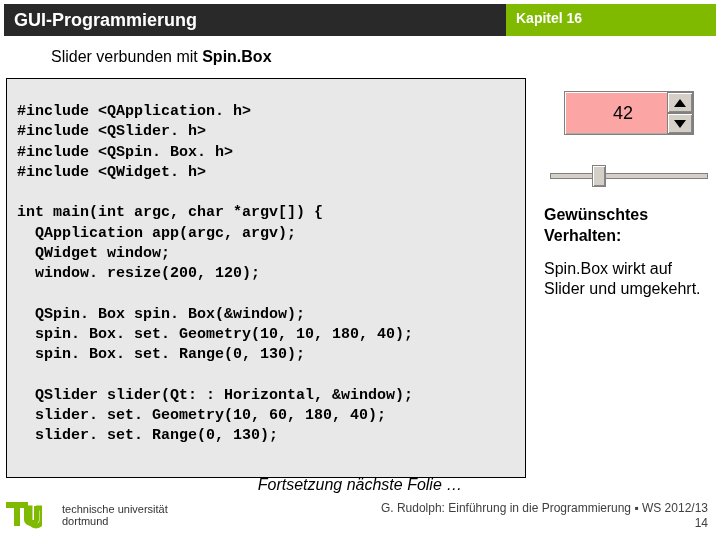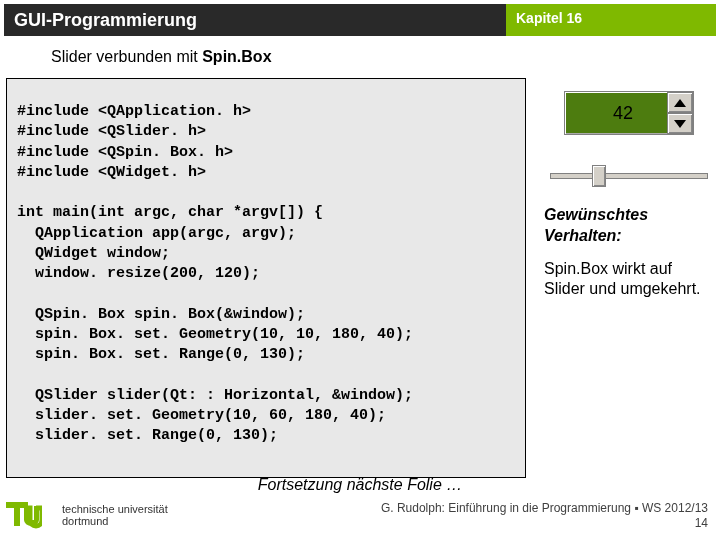--- a/index.html
+++ b/index.html
@@ -5,30 +5,30 @@
   * { box-sizing: border-box; margin: 0; padding: 0; }
   html, body { width: 720px; height: 540px; font-family: Arial, Helvetica, sans-serif; background: #fff; overflow: hidden; }
   .slide { position: relative; width: 720px; height: 540px; }
   .titlebar { position: absolute; top: 4px; left: 4px; right: 4px; height: 32px; background: #292929; display: flex; color: #fff; gap: 20px; }
   .titlebar .left { flex: 1; padding: 6px 10px; font-size: 18px; font-weight: bold; }
   .titlebar .right { width: 210px; background: #7fb900; padding: 6px 10px; font-size: 14px; font-weight: bold; }
   .subtitle { position: absolute; top: 48px; left: 18px; font-size: 16px; margin-left: 33px; }
   .subtitle b { font-weight: bold; }
   .codebox { position: absolute; top: 78px; left: 6px; width: 520px; height: 400px; background: #e8e8e8; border: 1px solid #000; padding: 23px 10px; font-family: "Courier New", monospace; font-size: 15px; line-height: 1.35; font-weight: bold; white-space: pre; overflow: hidden; }
   .sidebox { position: absolute; top: 85px; left: 540px; right: 10px; }
-  .spin-widget { display: flex; border: 1px solid #808080; width: 130px; height: 44px; margin: 6px 7px 24px 24px; box-shadow: 1px 1px 0 #fff inset, -1px -1px 0 #aaa inset; background:#4d7c0f; }
+  .spin-widget { display: flex; border: 1px solid #808080; width: 130px; height: 44px; margin: 6px 7px 24px 24px; box-shadow: 1px 1px 0 #fff inset, -1px -1px 0 #aaa inset; background:#fca5a5; }
   .spin-value { flex:1; display:flex; align-items:center; padding-left:48px; font-size:18px; font-family: "MS Sans Serif", Tahoma, Arial; }
   .spin-btns { width: 26px; display:flex; flex-direction:column; }
   .spin-btn { flex:1; display:flex; align-items:center; justify-content:center; background:#d4d0c8; border:1px solid #808080; border-left:1px solid #808080; box-shadow: 1px 1px 0 #fff inset, -1px -1px 0 #888 inset; cursor:pointer; }
   .spin-btn svg { display:block; }
   .slider-widget { width: 158px; height: 20px; margin: 30px 0 20px 10px; position: relative; }
   .slider-track { position:absolute; left:0; right:0; top:8px; height:6px; background:#d4d0c8; border:1px solid #808080; }
   .slider-handle { position:absolute; top:0; left:42px; width:14px; height:22px; background:#d4d0c8; border:1px solid #808080; box-shadow: 1px 1px 0 #fff inset, -1px -1px 0 #888 inset; cursor:grab; }
   .side-text { font-size: 16px; line-height: 1.3; margin: 6px 0 12px 4px; }
-  .side-text strong { font-weight: bold; font-style: italic; }
+  .side-text strong { font-weight: bold; }
   .continuation { position: absolute; top: 476px; left: 0; right: 0; text-align: center; font-style: italic; font-size: 16px; font-weight: normal; }
   .footer-right { position: absolute; bottom: 8px; right: 12px; font-size: 12px; text-align: right; color: #404040; line-height: 1.3; }
   .footer-logo { position: absolute; bottom: 4px; left: 4px; display:flex; align-items:center; gap:20px; }
   .footer-logo .logotext { font-size: 11px; color:#333; line-height:1.1; }
 </style>
 </head>
 <body>
 
 <div class="slide">
 

